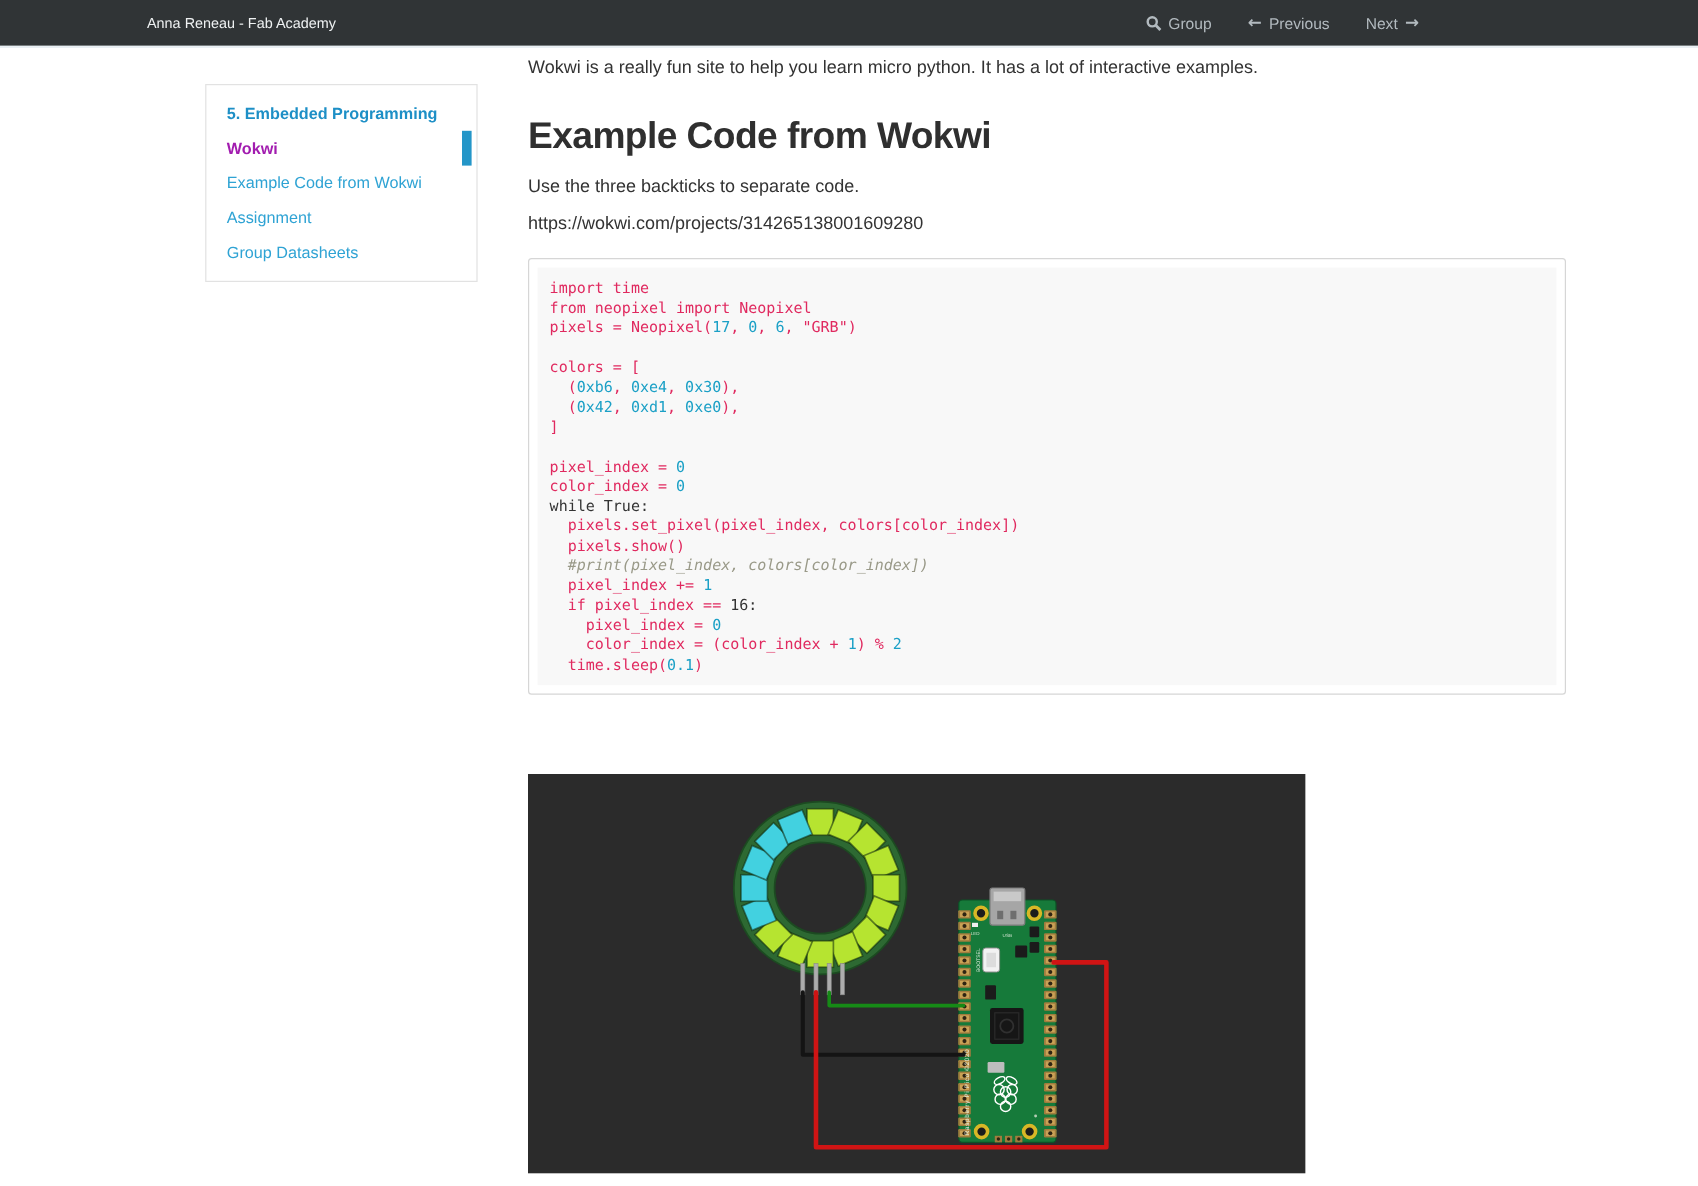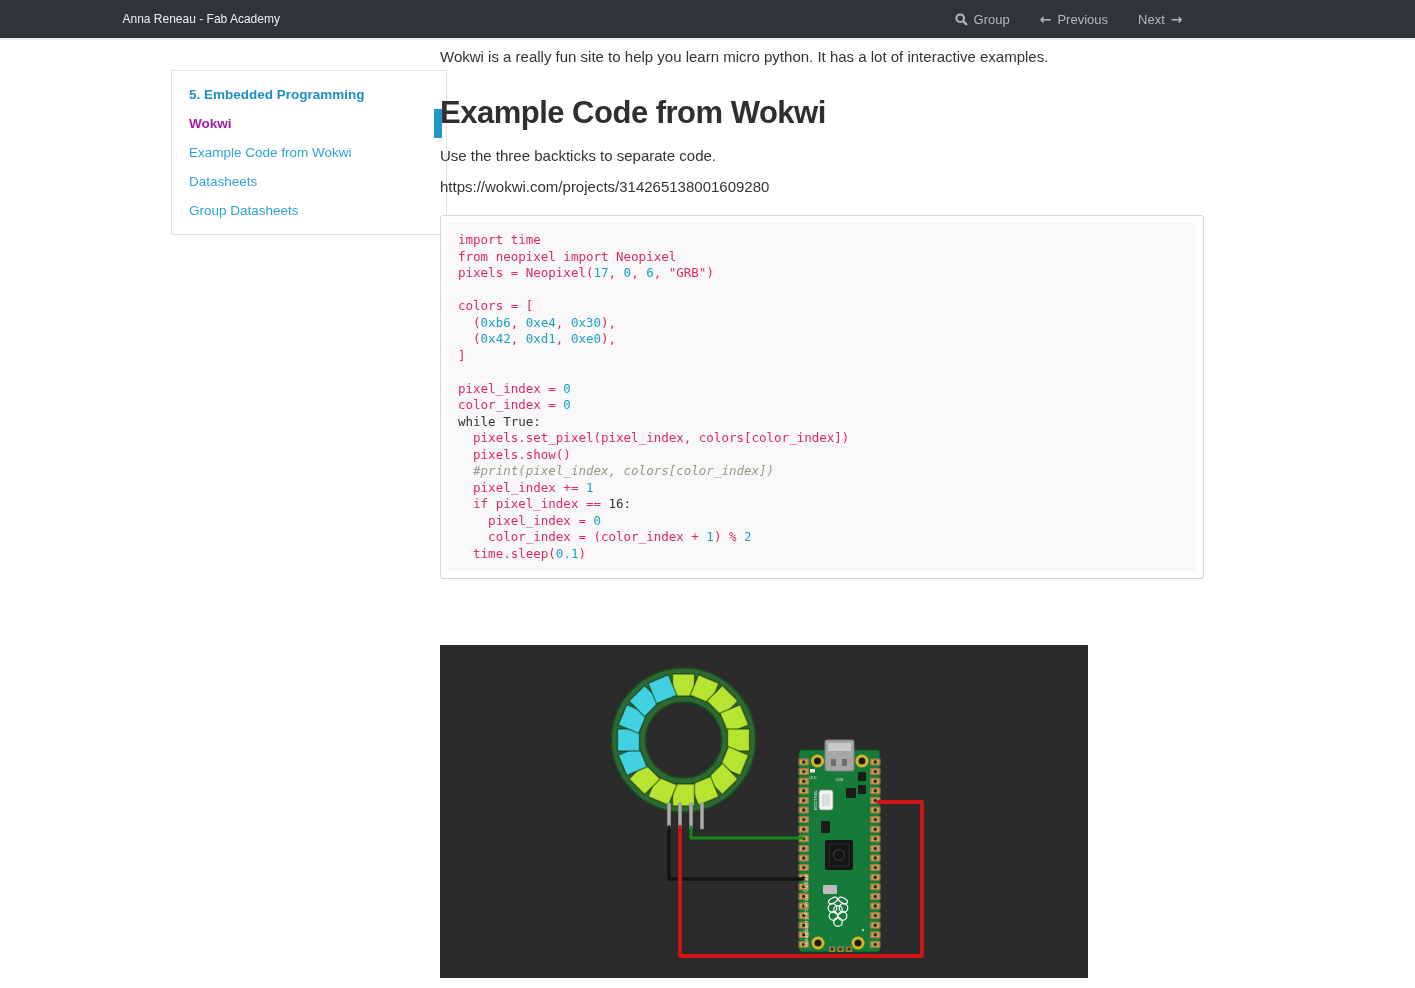--- a/index.html
+++ b/index.html
@@ -30,40 +30,40 @@
     display:inline-block; width:0; height:0;
     border-left:4px solid transparent; border-right:4px solid transparent;
     border-top:4px solid currentColor; margin-top:1px;
   }
   .nav-right { margin-left:auto; margin-right:95px; }
   .arrow { font-family:"DejaVu Sans",sans-serif; font-weight:bold; font-size:14px; }
   .mag { display:inline-block; }
 
   
   .sidebar {
-    position:absolute; left:171px; top:70px; width:276px;
+    position:absolute; left:171px; top:70px; width:227px;
     background:#fff; border:1px solid #e2e2e2; padding:9px 4px 9px 17px;
   }
   .side-item { font-size:13.5px; padding:7px 0; line-height:15px; cursor:pointer; }
   .side-section { color:#1d8fc6; font-weight:bold; }
   .side-active  { color:#a21caf; font-weight:bold; border-right:8px solid #f9a8d4; }
   .side-link    { color:#2fa3d4; }
 
   
   .content { position:absolute; left:440px; top:38px; width:741px; }
   .intro { margin:10px 0 0; font-size:15px; color:#333; }
   .page-title {
     margin:30px 0 0; font-size:31px; font-weight:bold; color:#2f2f2f;
     letter-spacing:-0.5px;
   }
   .note { margin:16px 0 0; font-size:15px; color:#333; }
   .url  { margin:14px 0 0; font-size:15px; color:#333; }
 
   .codebox {
-    margin-top:20px; width:764px; background:#ffffff;
+    margin-top:20px; width:865px; background:#ffffff;
     border:1px solid #d6d6d6; border-radius:3px; padding:7px;
   }
   pre.code {
     margin:0; background:#f8f8f8; padding:9px 10px;
     font-family:"DejaVu Sans Mono","Liberation Mono",monospace;
     font-size:12.5px; line-height:16.5px; overflow:hidden;
   }
   .code-line { white-space:pre; min-height:16.5px; }
   .tok-c { font-style:italic; }
 
@@ -95,21 +95,21 @@
           <span class="arrow">→</span>
         </div>
       </div>
     </div>
   </header>
 
   <aside class="sidebar">
       <div class="side-item side-section">5. Embedded Programming</div>
       <div class="side-item side-active" style="border-right-color: rgb(36, 150, 200);">Wokwi</div>
       <div class="side-item side-link">Example Code from Wokwi</div>
-      <div class="side-item side-link">Datasheets</div>
+      <div class="side-item side-link">Assignment</div>
       <div class="side-item side-link">Group Datasheets</div>
     </aside>
 
   <main class="content">
     <p class="intro">Wokwi is a really fun site to help you learn micro python. It has a lot of interactive examples.</p>
     <h1 class="page-title">Example Code from Wokwi</h1>
     <p class="note">Use the three backticks to separate code.</p>
     <p class="url">https://wokwi.com/projects/314265138001609280</p>
 
     <div class="codebox">

